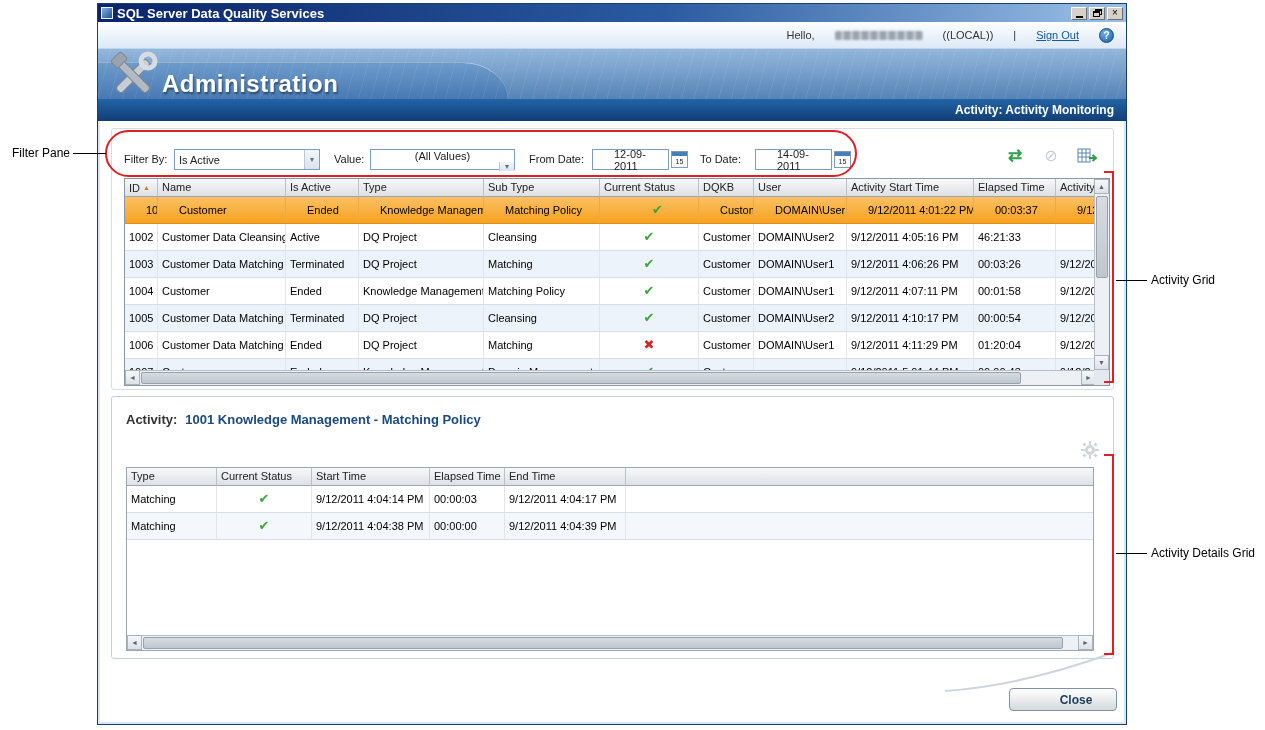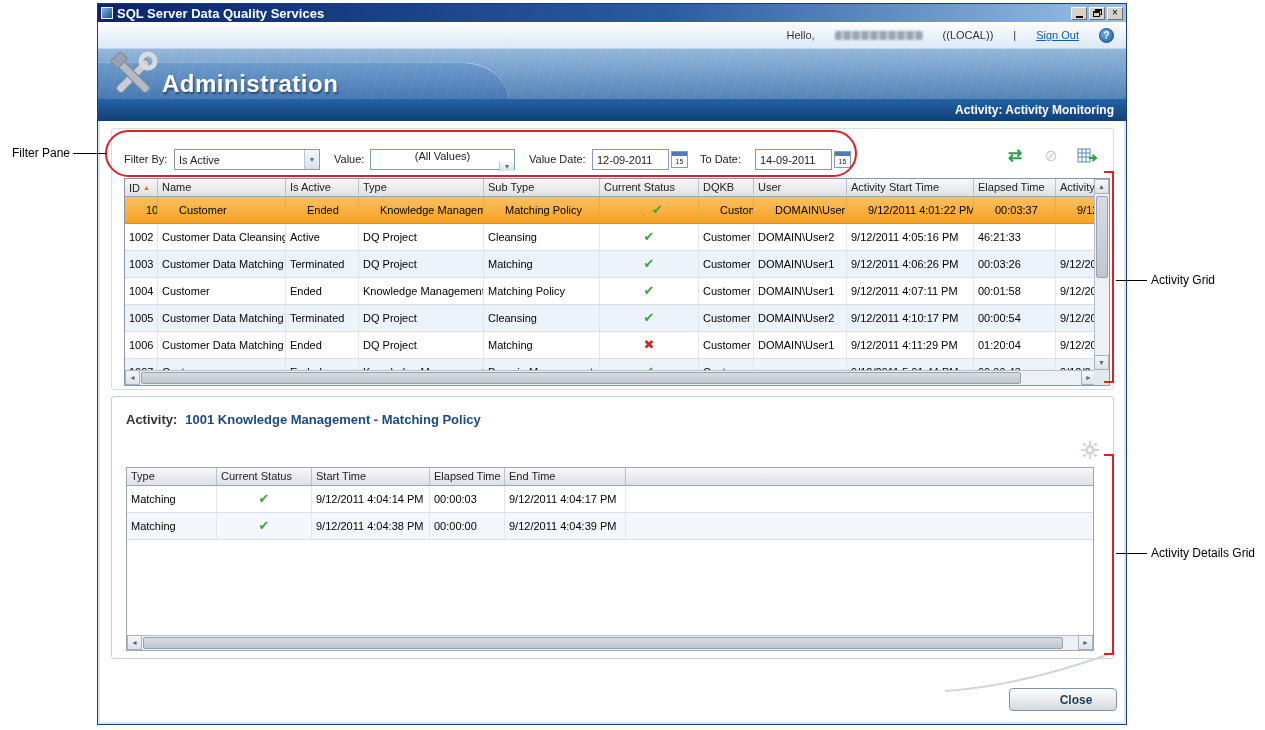--- a/index.html
+++ b/index.html
@@ -55,21 +55,21 @@
   .details-panel { position:absolute; left:13px; top:392px; width:1003px; height:263px;
     background:#fff; border:1px solid #C4D0DE; border-radius:3px; }
 
   
   .flabel { position:absolute; font-size:11px; color:#222; white-space:nowrap; }
   .combo { position:absolute; height:21px; background:#fff; border:1px solid #7F9DB9;
     font-size:11px; color:#222; display:flex; align-items:center; padding:0 4px; cursor:default; }
   .combo .caret { margin-left:auto; font-size:8px; color:#5A7188; background:linear-gradient(#F4F7FA,#D9E2EC);
     border-left:1px solid #B9C7D6; height:19px; width:15px; display:flex; align-items:center; justify-content:center; margin-right:-4px; }
   .datebox { position:absolute; height:21px; width:77px; background:#fff; border:1px solid #7F9DB9;
-    font-size:11px; color:#222; display:flex; align-items:center; padding:0 4px; }
+    font-size:11px; color:#222; display:flex; align-items:center; padding:0 21px; }
   .calbtn { position:absolute; width:17px; height:17px; background:#fff; border:1px solid #7F9DB9; cursor:pointer; }
   .calbtn .caltop { height:4px; background:#4A7EBB; }
   .calbtn .calday { font-size:7px; text-align:center; line-height:11px; color:#222; }
 
   .toolbtn { position:absolute; width:22px; height:22px; display:flex; align-items:center; justify-content:center; cursor:pointer; }
   .refresh-glyph { color:#2F9E4F; font-size:17px; font-weight:bold; line-height:20px; }
   .disabled-glyph { color:#9AA3AC; font-size:16px; opacity:0.55; line-height:20px; }
 
   
   .grid { position:absolute; left:12px; top:49px; width:986px; height:208px; border:1px solid #8A97A6; background:#fff; overflow:hidden; }
@@ -193,21 +193,21 @@
         <span>Is Active</span>
         <span class="caret">▾</span>
       </div>
 
       <span class="flabel" style="left:222px; top:24px;">Value:</span>
       <div class="combo" style="left:258px; top:20px; width:145px;flex-direction:column;">
         <span>(All Values)</span>
         <span class="caret">▾</span>
       </div>
 
-      <span class="flabel" style="left:417px; top:24px;">Value Date:</span>
+      <span class="flabel" style="left:417px; top:24px;">From Date:</span>
       <div class="datebox" style="left:480px; top:20px;">12-09-2011</div>
       <div class="calbtn" style="left:559px; top:22px;">
         <div class="caltop"></div>
           <div class="calday">15</div>
       </div>
 
       <span class="flabel" style="left:588px; top:24px;">To Date:</span>
       <div class="datebox" style="left:643px; top:20px;">14-09-2011</div>
       <div class="calbtn" style="left:722px; top:22px;">
         <div class="caltop"></div>

